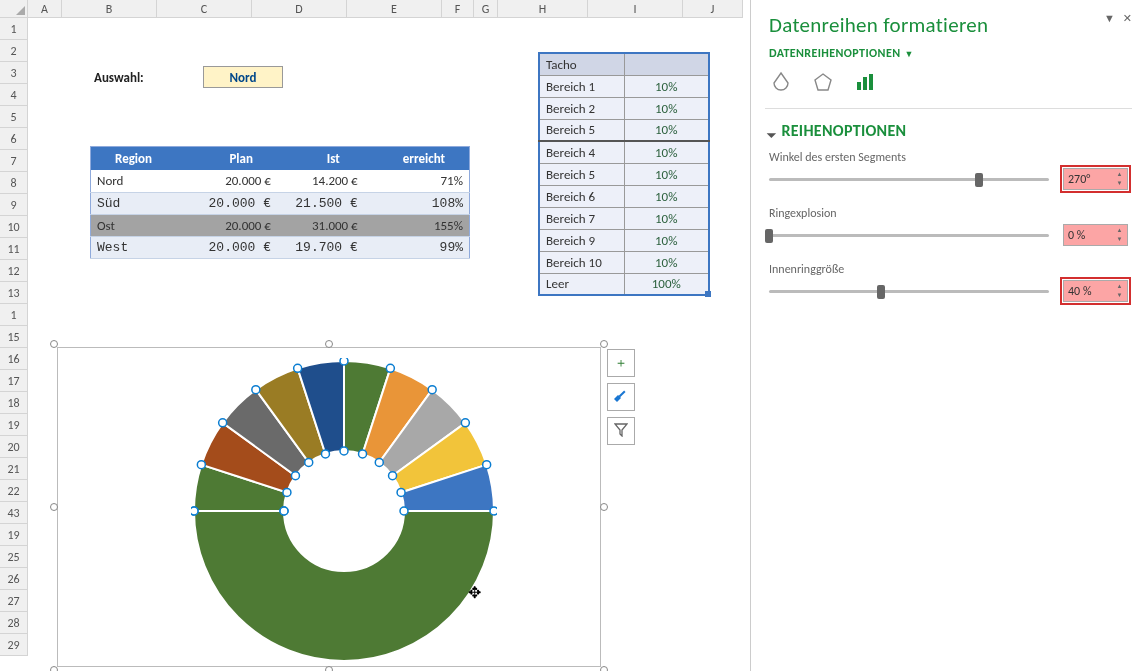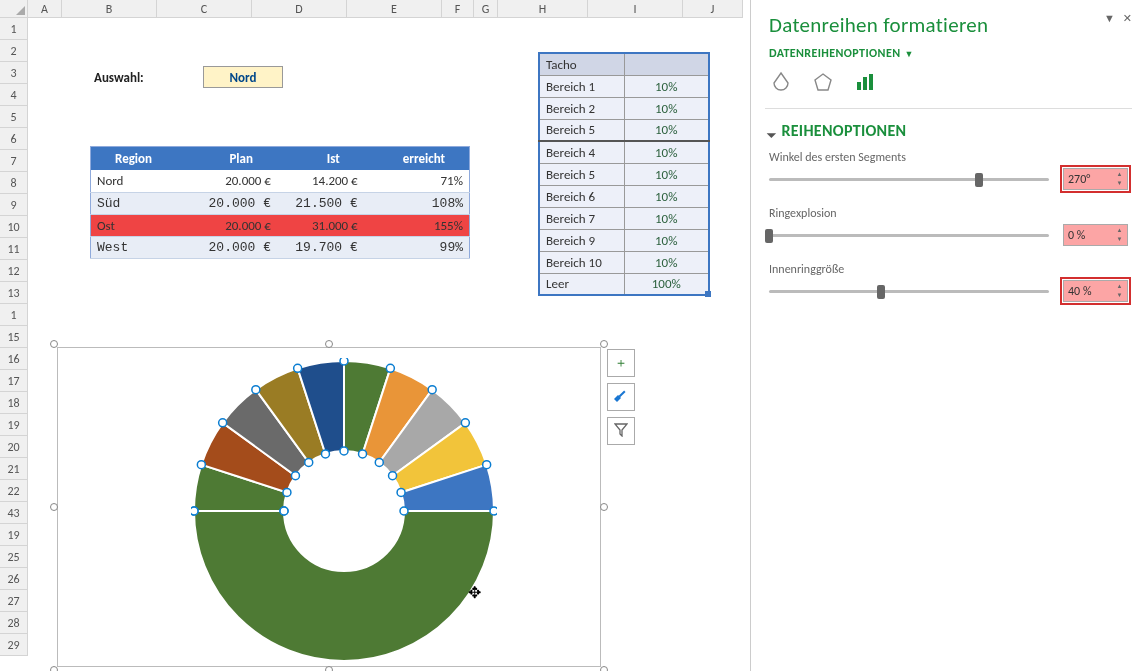--- a/index.html
+++ b/index.html
@@ -31,21 +31,21 @@
   .auswahl-label{ position:absolute; top:52px; left:66px; font-weight:bold; color:#222;}
   .auswahl-box{ position:absolute; top:48px; left:175px; width:80px; height:22px; background:#fff3c7; border:1px solid #999; text-align:center; line-height:21px; font-weight:bold; color:#00478a;}
 
   
   .region-table{ position:absolute; top:128px; left:62px; border-collapse:collapse; width:380px; font-size:13px;}
   .region-table th{ background:#3d76c2; color:#fff; font-weight:bold; padding:4px 24px; text-align:left; border:none; height:22px;}
   .region-table th.r{text-align:right;}
   .region-table td{ padding:0 6px; border-bottom:1px solid #c6d3e6; height:22px; color:#333;}
   .region-table td.r{text-align:right;}
   .region-table tr.alt td{ background:#e8edf6;font-family:Liberation Mono, monospace;}
-  .region-table tr.sel td{ background:#ef4444;}
+  .region-table tr.sel td{ background:#a3a3a3;}
   .region-table{border:1px solid #8faadc;}
 
   
   .tacho-table{ position:absolute; top:34px; left:510px; border-collapse:collapse; font-size:13px; border:2px solid #3d76c2; background:#edf0f9;}
   .tacho-table td{ border:1px solid #999; height:22px; padding:0 6px;}
   .tacho-table .hcell{ background:#d0d6e6; font-style:normal; color:#333;}
   .tacho-table .pct{ text-align:center; width:85px; color:#2a5f3c; font-weight:500;}
   .tacho-table .lbl{ width:85px; color:#333;margin-left:12px;}
   .tacho-table .divrow td{border-top:2px solid #555;}
   .tacho-table .sel-corner{position:relative;}

